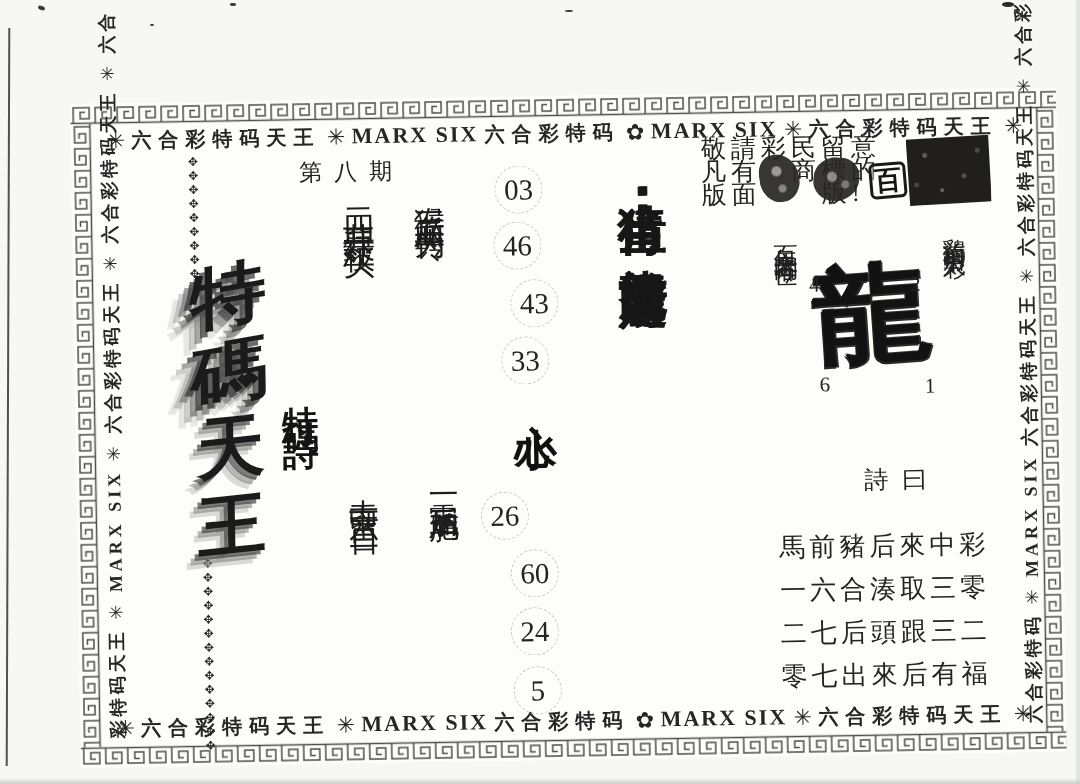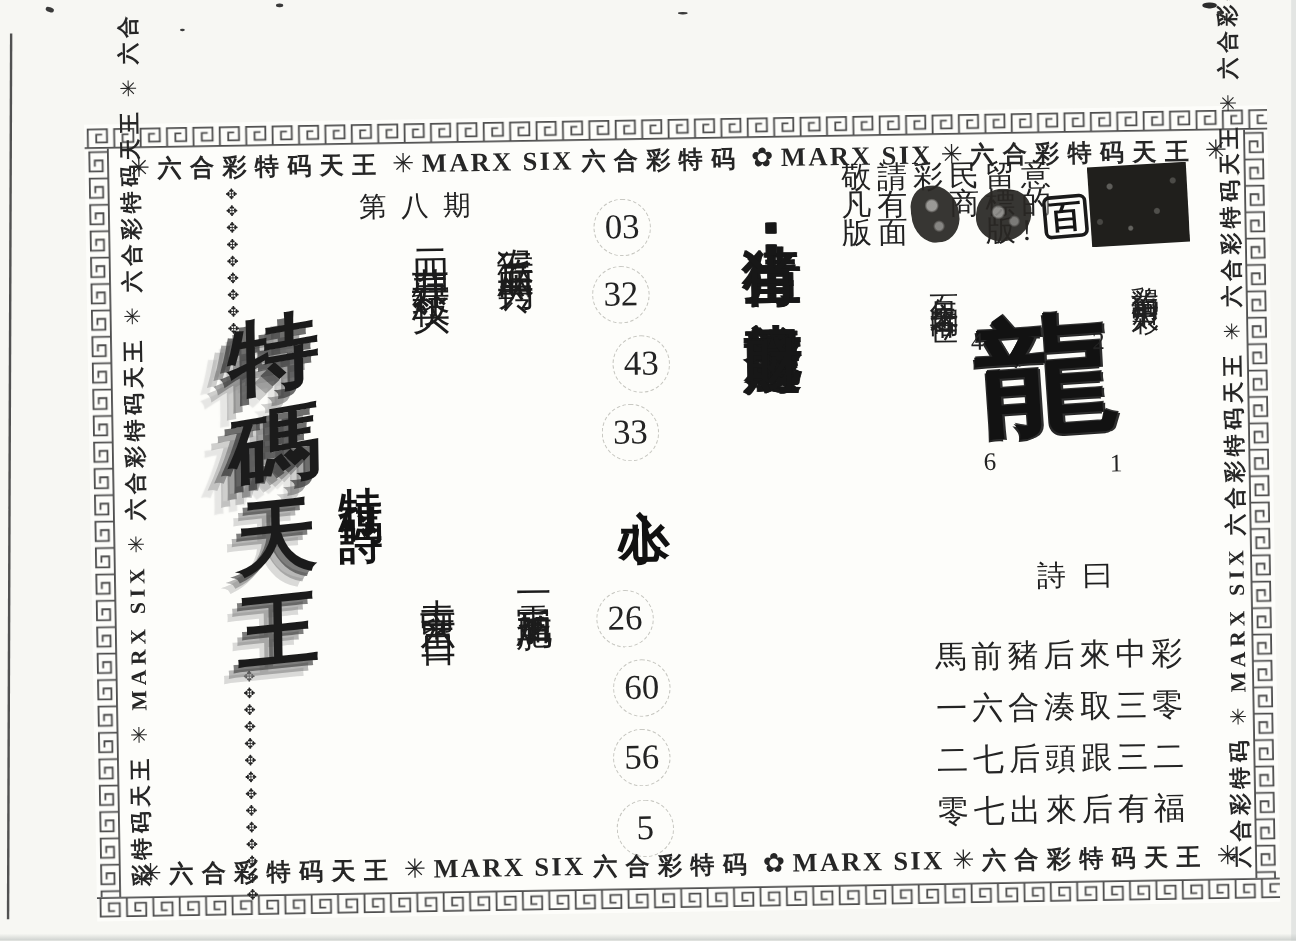--- a/index.html
+++ b/index.html
@@ -149,27 +149,27 @@
   </div>
 
   <div class="vtxt" style="left:200px;top:276px;font-size:36px;font-weight:bold;letter-spacing:14px;color:#141414">特碼詩</div>
 
   <div class="vtxt" style="left:265px;top:86px;font-size:32px;letter-spacing:6px">二四共开绿枝头</div>
   <div class="vtxt" style="left:266px;top:376px;font-size:30px;letter-spacing:5px">寺中六留一三日</div>
   <div class="vtxt" style="left:336px;top:85px;font-size:31px;letter-spacing:4px">猴三后面二为铃</div>
   <div class="vtxt" style="left:346px;top:381px;font-size:30px;letter-spacing:2px">一零后加三鸡肥</div>
 
   <div class="num-circle" style="left:423px;top:69px">03</div>
-  <div class="num-circle" style="left:421px;top:125px">32</div>
+  <div class="num-circle" style="left:421px;top:125px">46</div>
   <div class="num-circle" style="left:437px;top:183px">43</div>
   <div class="num-circle" style="left:427px;top:240px">33</div>
   <div class="vtxt" style="left:432px;top:294px;font-size:42px;font-weight:600;letter-spacing:4px;color:#111">心水</div>
-  <div class="num-circle" style="left:420px;top:395px">26</div>
+  <div class="num-circle" style="left:404px;top:395px">26</div>
   <div class="num-circle" style="left:433px;top:453px">60</div>
-  <div class="num-circle" style="left:432px;top:511px">56</div>
+  <div class="num-circle" style="left:432px;top:511px">24</div>
   <div class="num-circle" style="left:434px;top:570px">5</div>
 
   <div class="vtxt slogan" style="left:538px;top:72px">猜生肖∶龍前虎尾定發財</div>
 
   <div style="position:absolute;left:630px;top:44px">
     <div class="notice-line">敬請彩民留意</div>
     <div class="notice-line">凡有　商標的</div>
     <div class="notice-line">版面　　版!</div>
   </div>
   <div class="seal-blob" style="left:688px;top:62px;width:40px;height:48px;border-radius:40% 55% 45% 50%;transform:rotate(-6deg);

